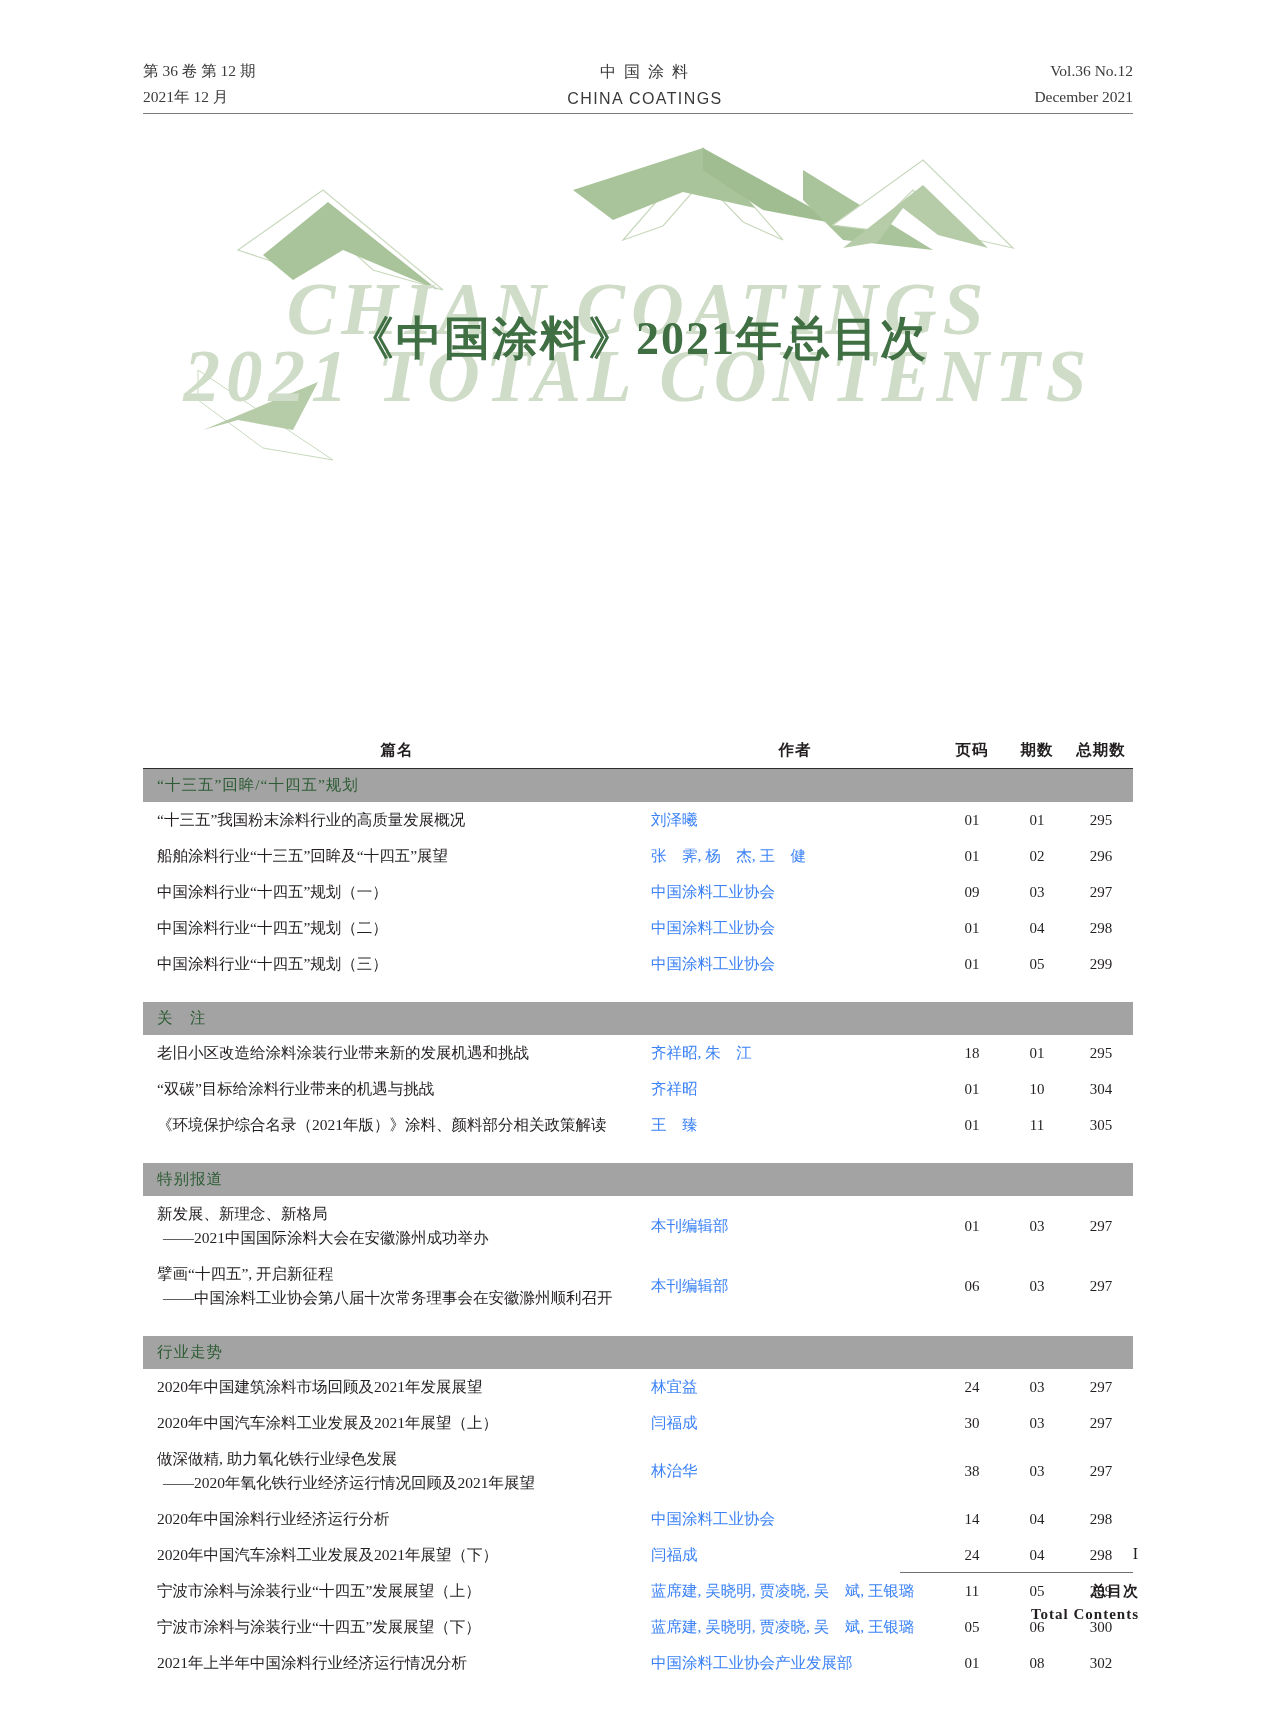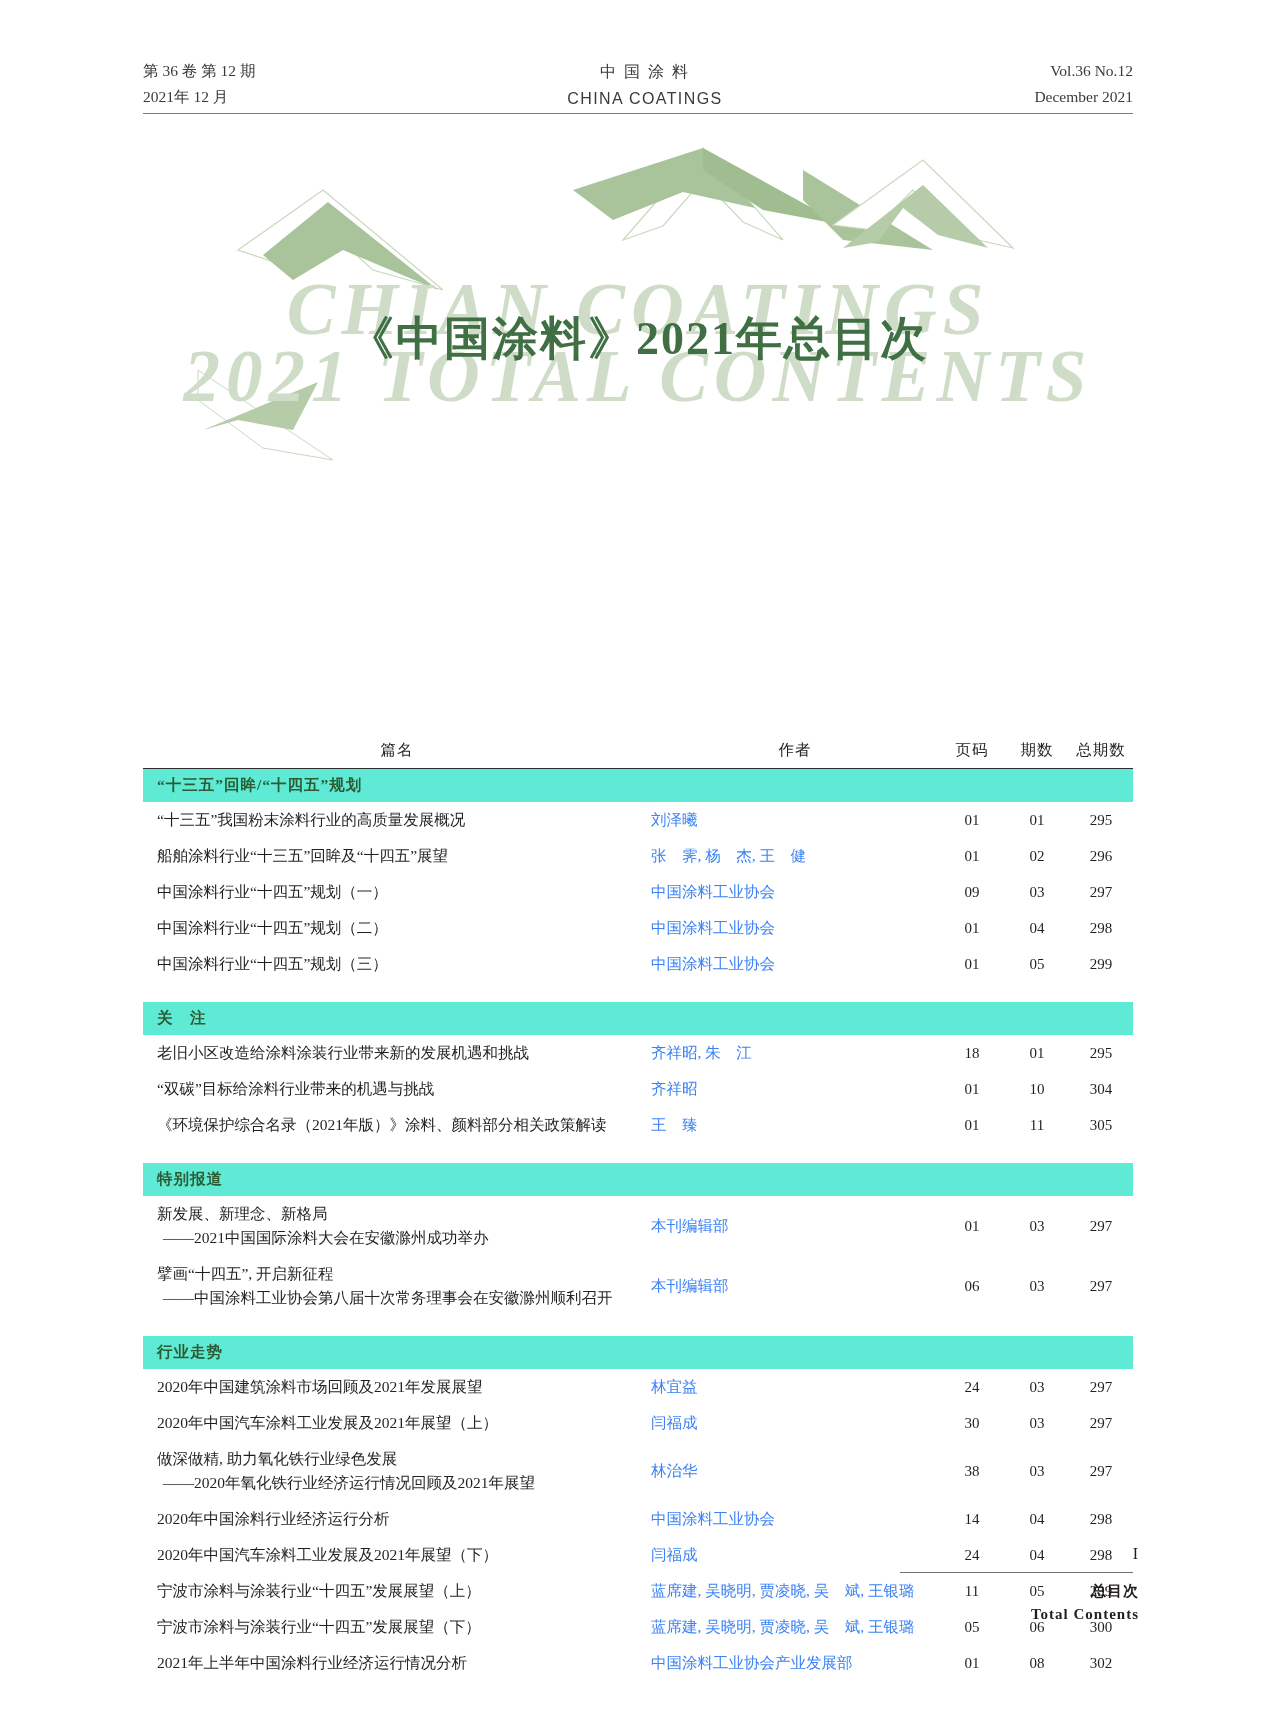--- a/index.html
+++ b/index.html
@@ -56,29 +56,29 @@
     font-size:15px;
   }
   table{border-collapse:collapse;width:990px;}
   col.c-title{width:508px;}
   col.c-author{width:288px;}
   col.c-page{width:66px;}
   col.c-issue{width:64px;}
   col.c-total{width:64px;}
 
   thead th{
-    font-size:15.5px;font-weight:normal;color:#231f20;
+    font-size:15.5px;font-weight:bold;color:#231f20;
     padding:0 0 7px 0;text-align:center;letter-spacing:1px;
   }
   thead th.t-title{text-align:center;padding-left:0;}
   thead tr{border-bottom:1.6px solid #2d2d2d;}
 
   tr.section td{
-    background:#5eead4;
-    font-weight:bold;color:#2d5c34;
+    background:#a3a3a3;
+    font-weight:normal;color:#2d5c34;
     padding:6px 0 6px 14px;
     letter-spacing:1px;font-size:15.5px;
   }
   tr.spacer td{height:18px;background:#ffffff;}
 
   td.title{
     padding:6px 0 6px 14px;color:#231f20;line-height:1.55;
     font-size:15.5px;
   }
   td.title .sub{display:block;padding-left:6px;}

